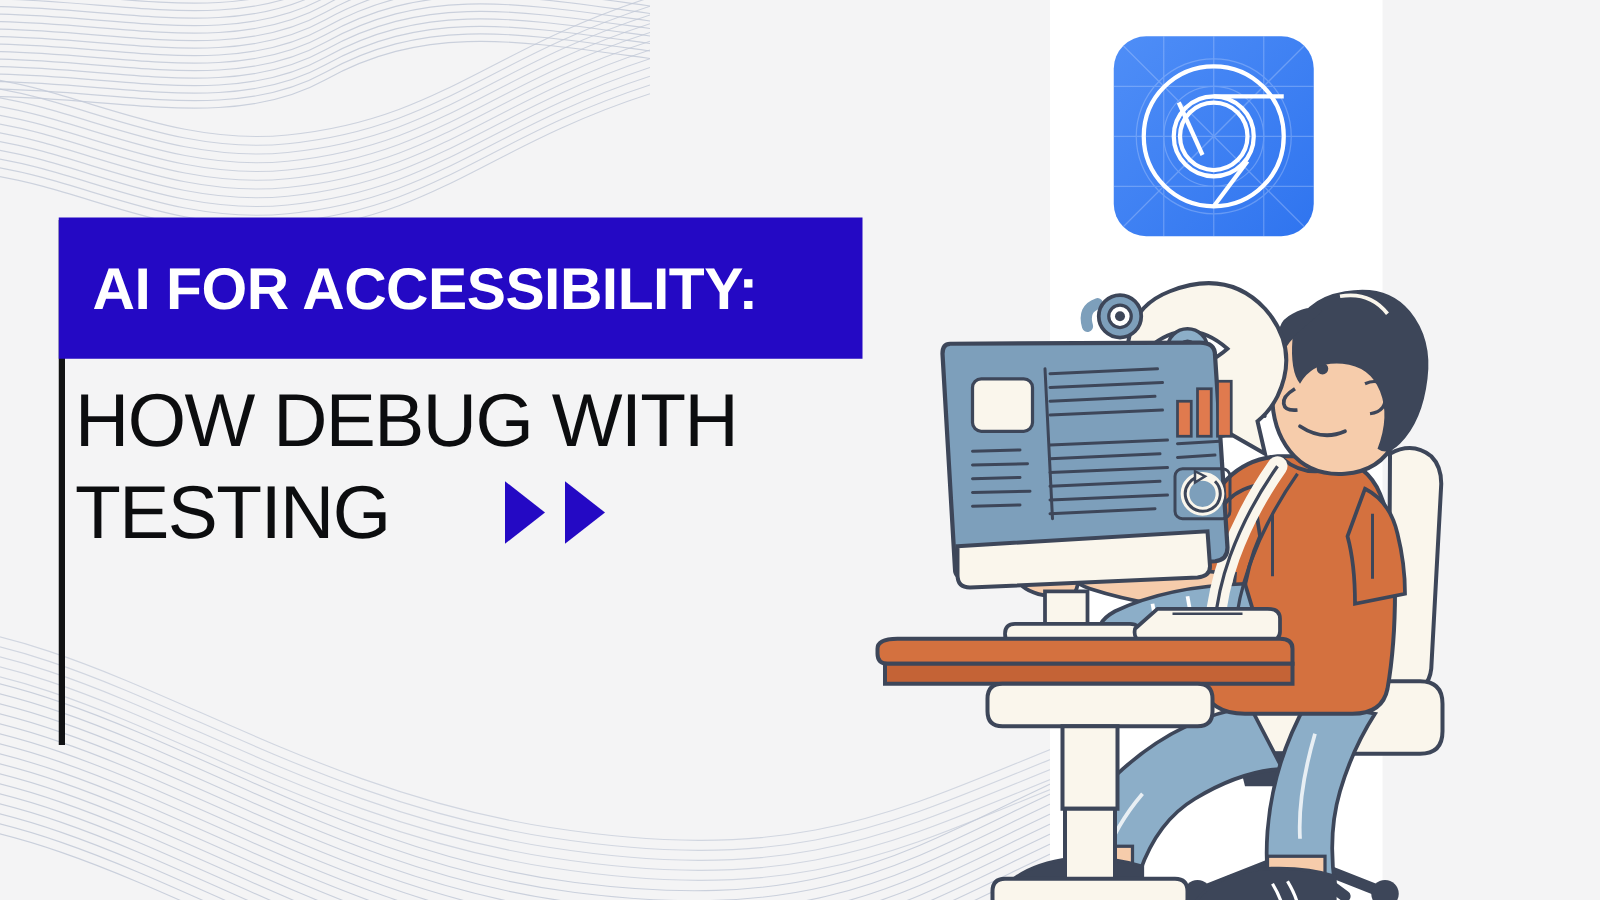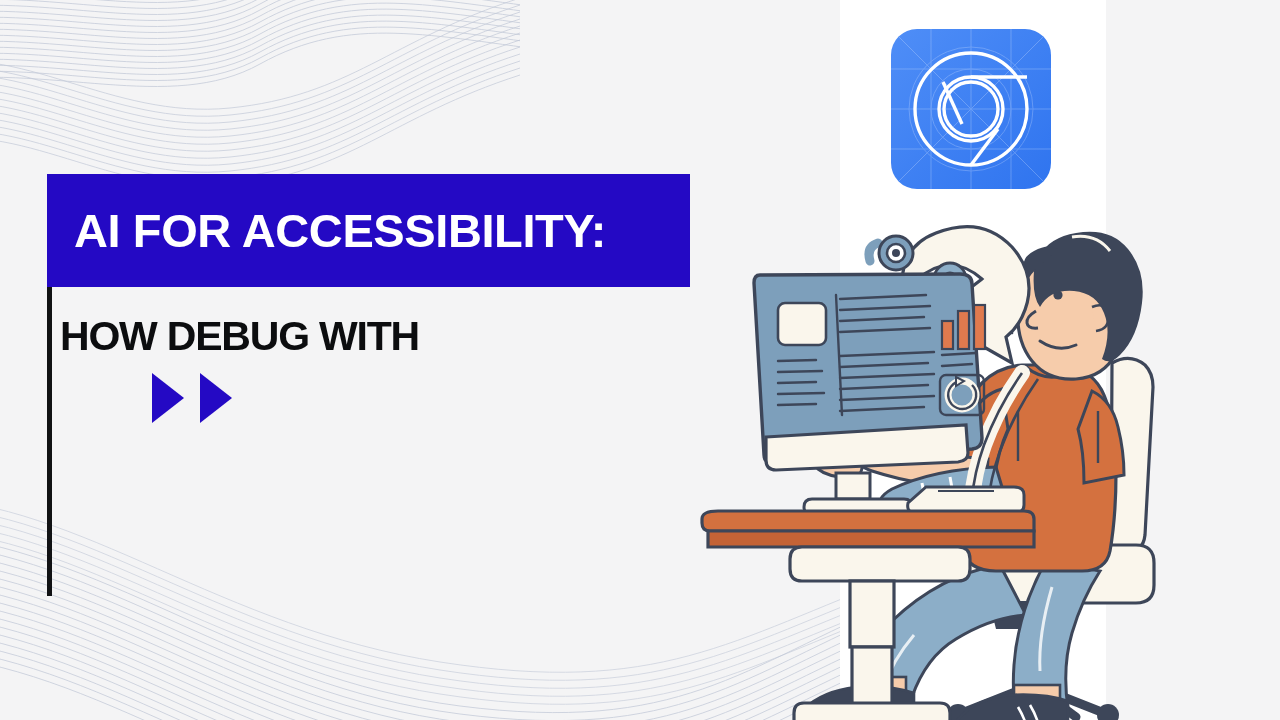--- a/index.html
+++ b/index.html
@@ -61,22 +61,22 @@
   }
 
   
   #headline-block {
     position:absolute;
     left:60px; top:300px;
     width:660px;
   }
   .headline-line {
     color:#0c0d0f;
-    font-size:41px;
-    font-weight:bold;
+    font-size:60px;
+    font-weight:normal;
     line-height:73px;
     letter-spacing:-1.2px;
     white-space:nowrap;
     display:flex;
     align-items:center;
   }
   #arrow-group {
     display:inline-flex;
     gap:16px;
     margin-left:92px;
@@ -164,20 +164,21 @@
 
   <div id="left-rule"></div>
 
   <div id="eyebrow-banner">
     <span id="eyebrow-text">AI FOR ACCESSIBILITY:</span>
   </div>
 
   <div id="headline-block">
     <div class="headline-line">HOW DEBUG WITH</div>
     <div class="headline-line">
+      <span>TESTING</span>
       <span id="arrow-group">
         <span class="arrow-play"></span>
         <span class="arrow-play"></span>
       </span>
     </div>
   </div>
 
   <svg id="chrome-logo" viewBox="0 0 166 166">
     <defs>
       <clipPath id="tileClip">

